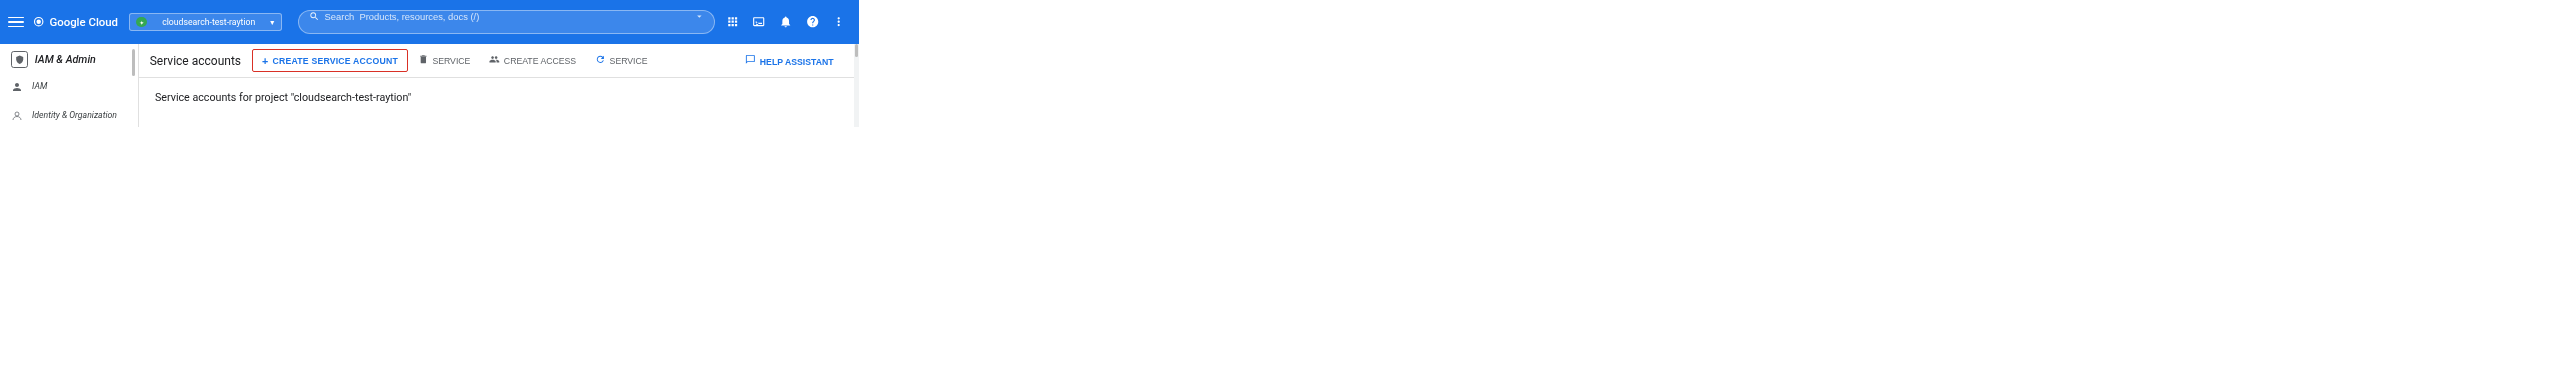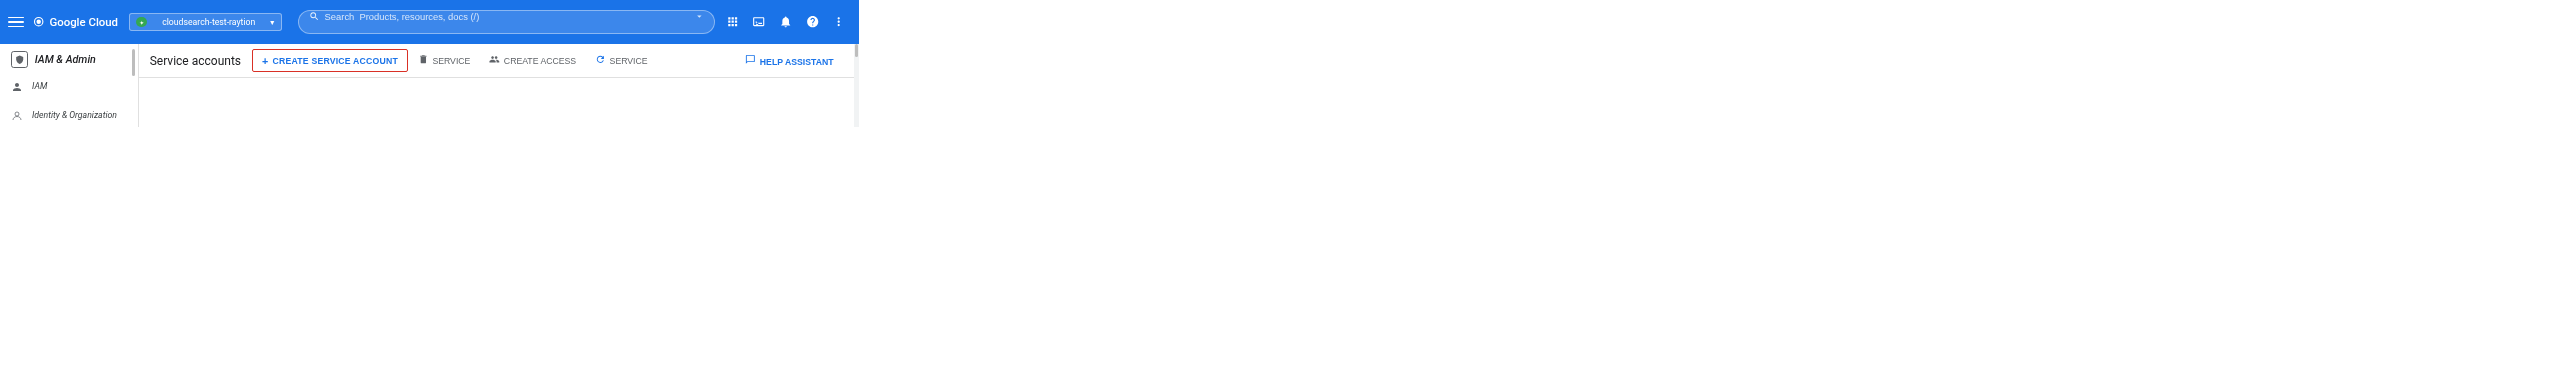--- a/index.html
+++ b/index.html
@@ -278,20 +278,21 @@
         <span>
           <svg width="10.7" height="10.7" viewBox="0 0 24 24">
               <path d="M20 2H4c-1.1 0-2 .9-2 2v18l4-4h14c1.1 0 2-.9 2-2V4c0-1.1-.9-2-2-2zm0 14H5.17L4 17.17V4h16v12z" fill="#1a73e8"></path>
             </svg>
         </span>
         <span>HELP ASSISTANT</span>
       </button>
     </div>
 
     <div class="page-body">
+      <h2 class="page-heading">Service accounts for project "cloudsearch-test-raytion"</h2>
 
 
     </div>
   </div>
 
   <div class="right-scroll">
     <div class="right-scroll-thumb"></div>
   </div>
 </div>
 

